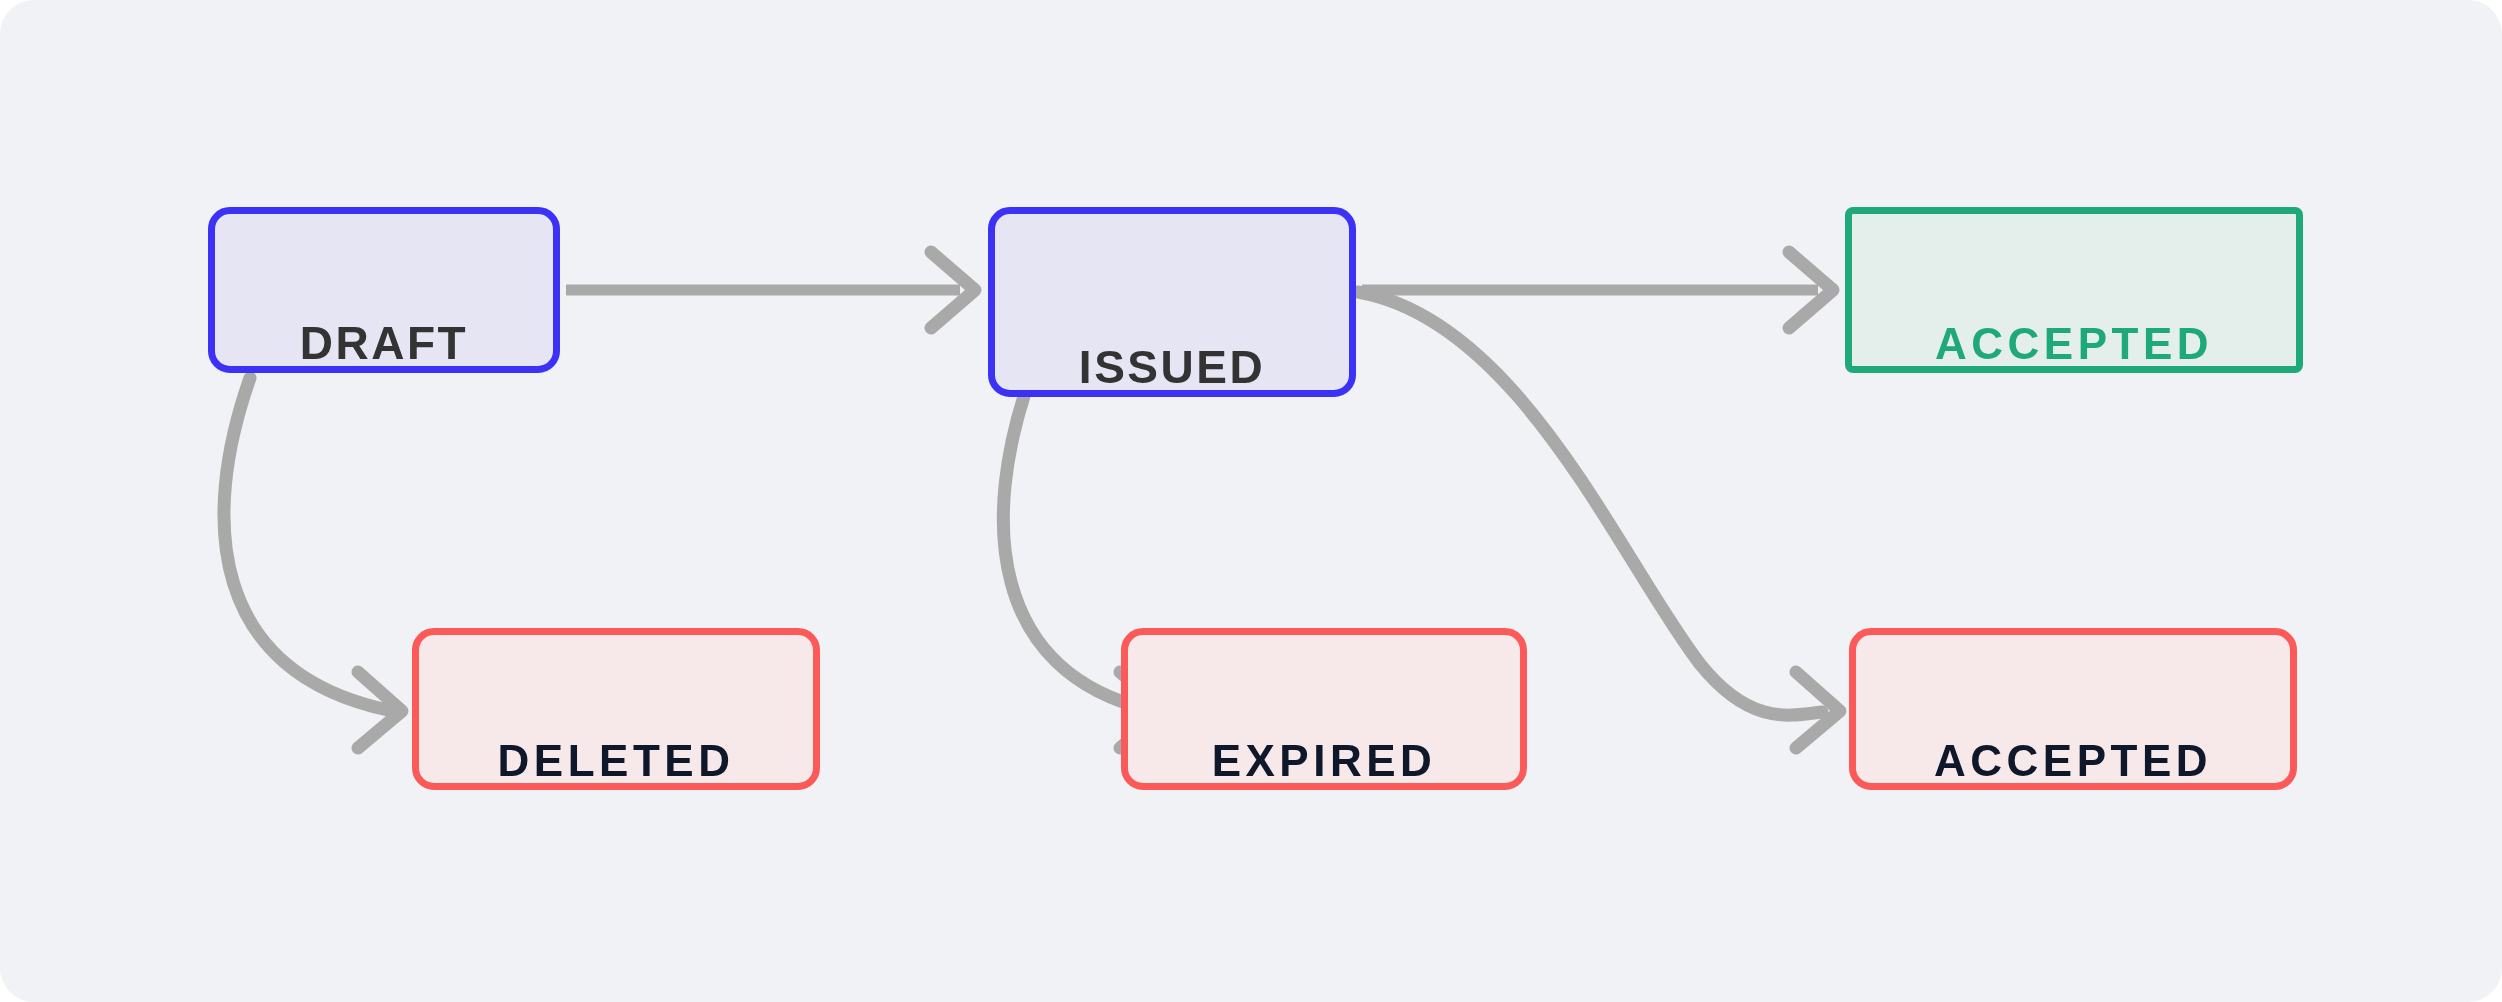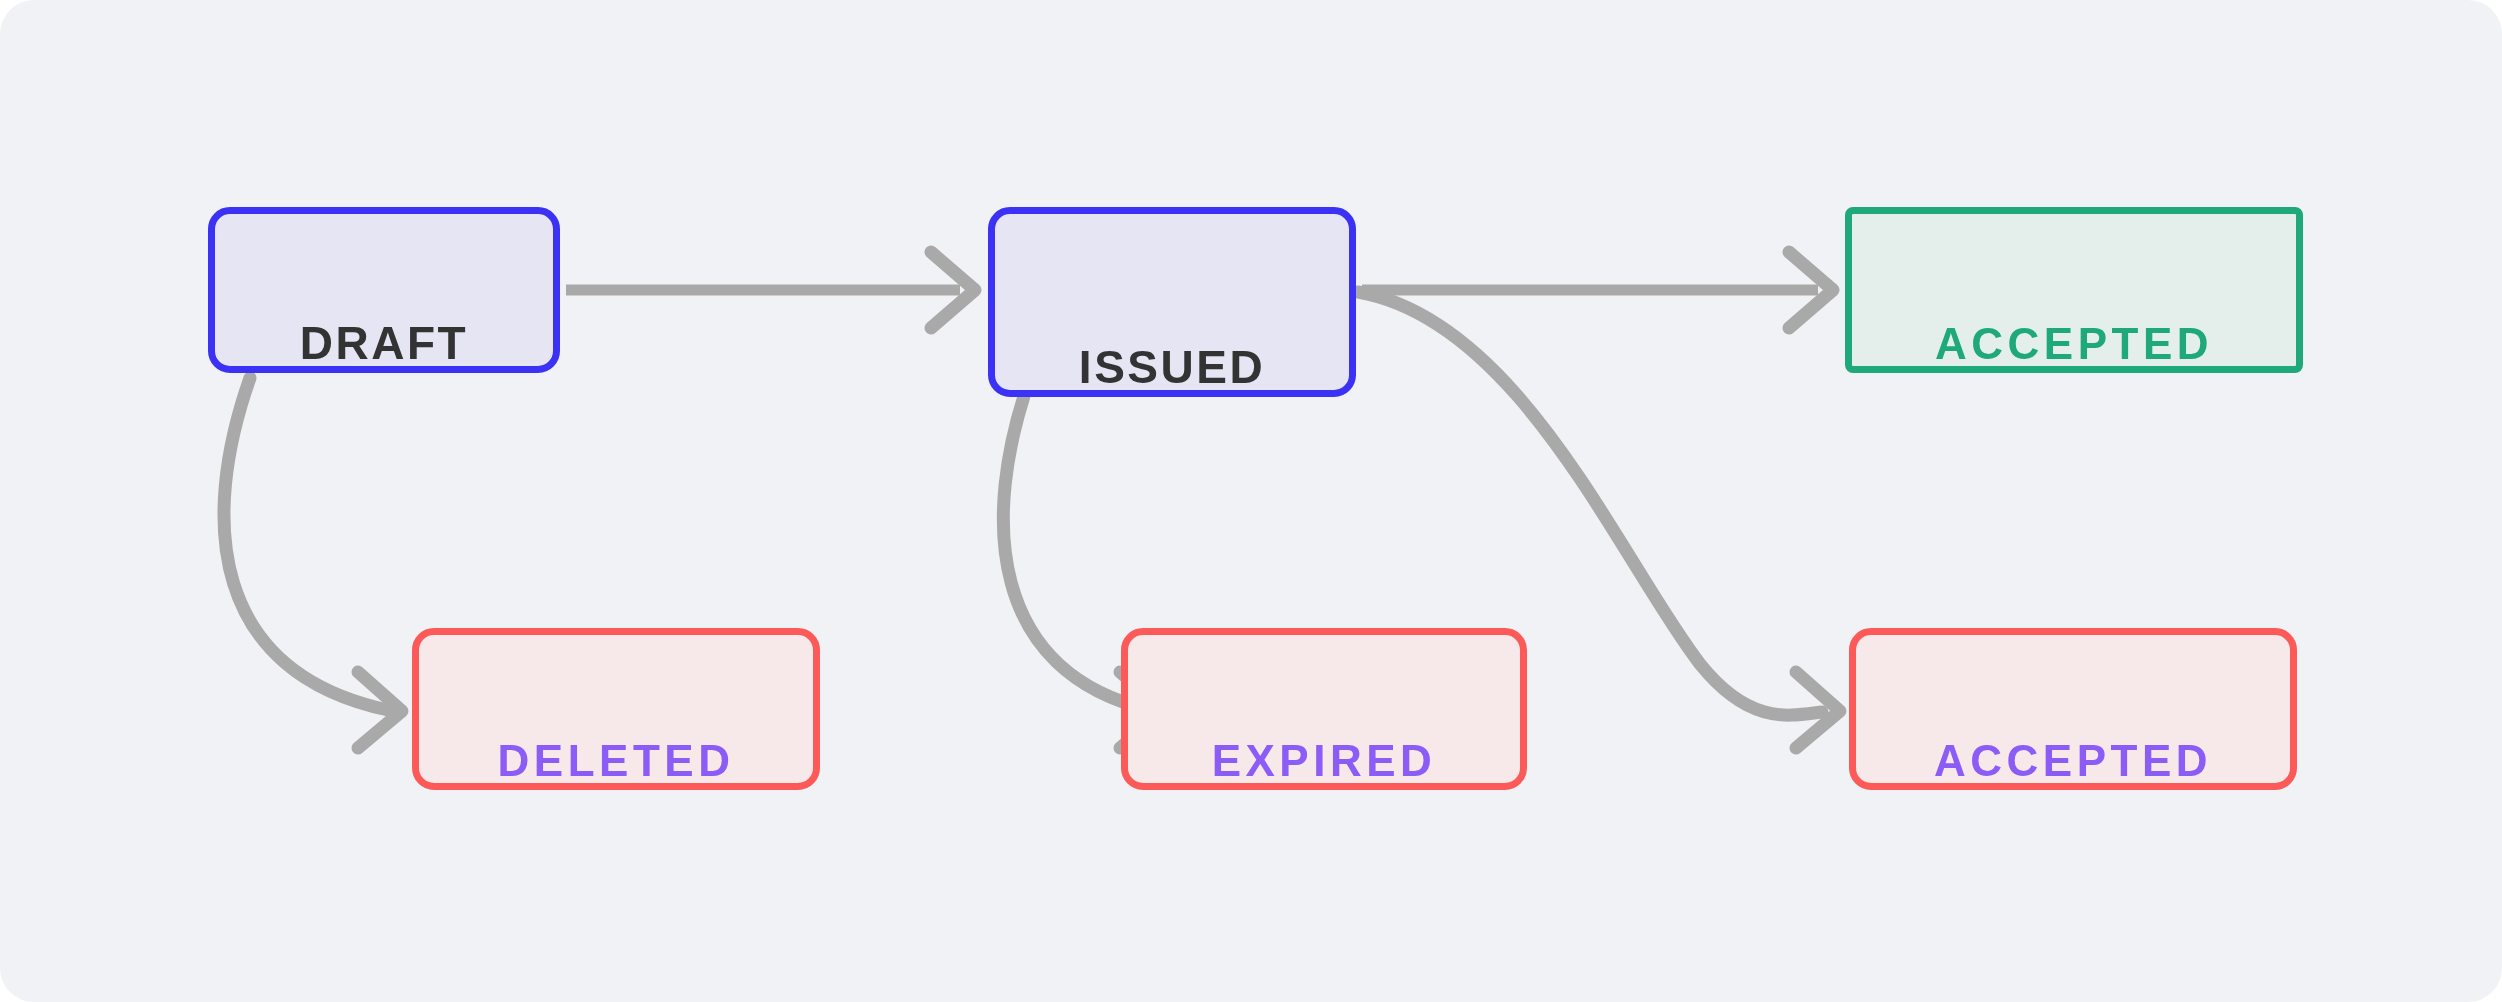--- a/index.html
+++ b/index.html
@@ -79,21 +79,21 @@
   }
 
   
   .node.state-terminal {
     background: #f7e8e9;
     border-color: #fb5a58;
     border-width: 7px;
     border-radius: 22px;
   }
   .node.state-terminal .node-label {
-    color: #8b5cf6;
+    color: #0f172a;
     font-size: 44px;
     font-weight: 700;
     letter-spacing: 4.5px;
   }
 </style>
 </head>
 <body>
 
 <div id="diagram-canvas">
 

